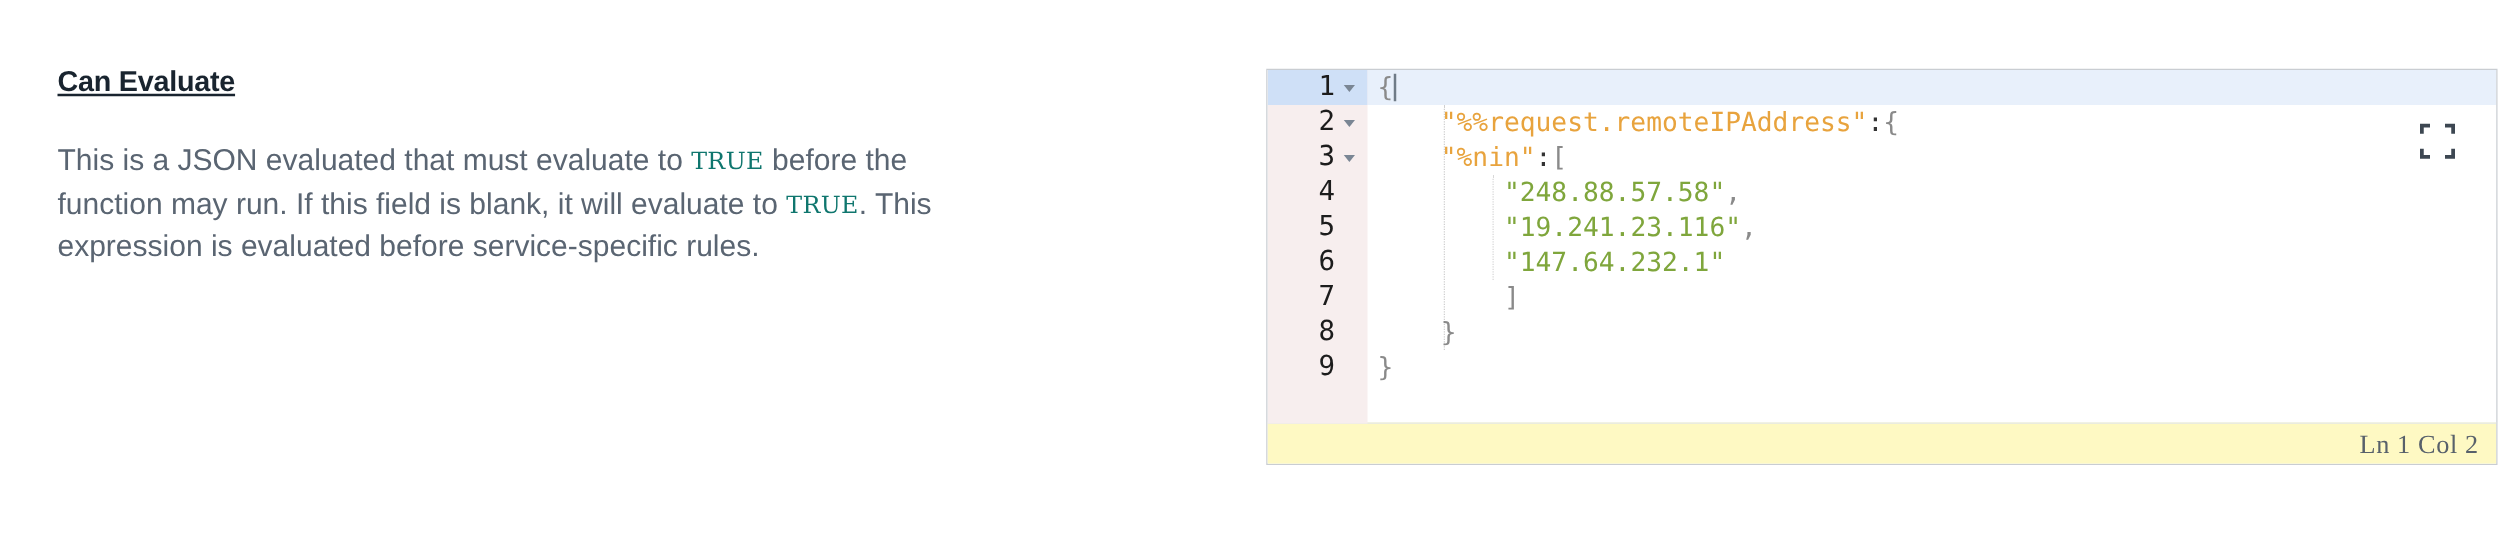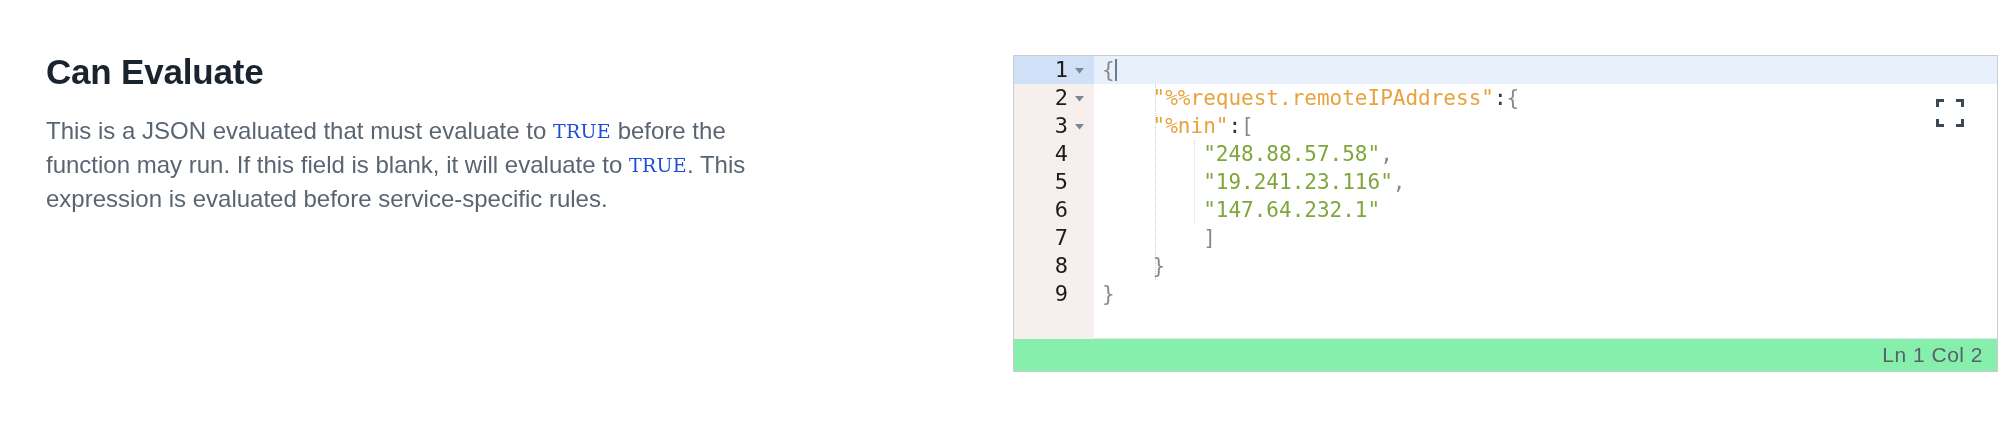--- a/index.html
+++ b/index.html
@@ -17,39 +17,40 @@
 
   
   .desc-col {
     position: absolute;
     left: 46px;
     top: 52px;
     width: 700px;
   }
   .page-title {
     font-family: "Liberation Sans", sans-serif;
-    font-size: 35px;
+    font-size: 23px;
     font-weight: bold;
     color: #19242f;
     letter-spacing: -0.2px;
-    margin: 0 0 22px 0;
+    margin: 0 0 34px 0;
     line-height: 1.15;
+    text-decoration: underline;
   }
   .desc-body {
     font-size: 24px;
     line-height: 1.42;
     color: #5a6572;
     margin: 0;
     max-width: 700px;
   }
   .mono-inline {
     font-family: "DejaVu Serif", serif;
     font-size: 19px;
     letter-spacing: 0.3px;
-    color: #1d4ed8;
+    color: #0f766e;
     vertical-align: 1px;
   }
 
   
   .editor-wrap {
     position: absolute;
     left: 1013px;
     top: 55px;
     width: 985px;
     height: 317px;
@@ -174,28 +175,28 @@
   }
   .expand-btn svg { display: block; }
 
   
   .status-bar {
     position: absolute;
     left: 0;
     right: 0;
     bottom: 0;
     height: 33px;
-    background: #86efac;
+    background: #fef9c3;
     border-top: 1px solid #e4e7e9;
     box-sizing: border-box;
     display: flex;
     align-items: center;
     justify-content: flex-end;
     padding-right: 14px;
-    font-family: Liberation Sans, sans-serif;
+    font-family: Liberation Serif, serif;
     font-size: 21px;
     color: #58616b;
     letter-spacing: 0.5px;
   }
 </style>
 </head>
 <body>
 
 <div class="desc-col">
   <h1 class="page-title">Can Evaluate</h1>

